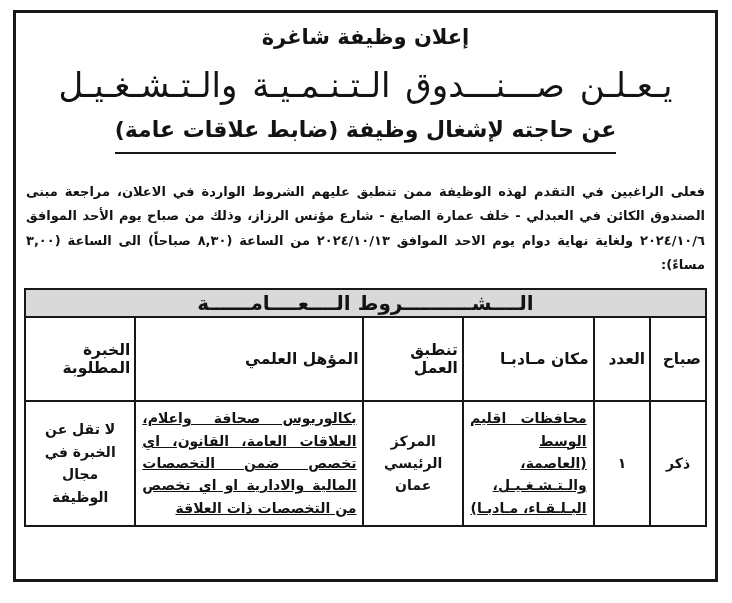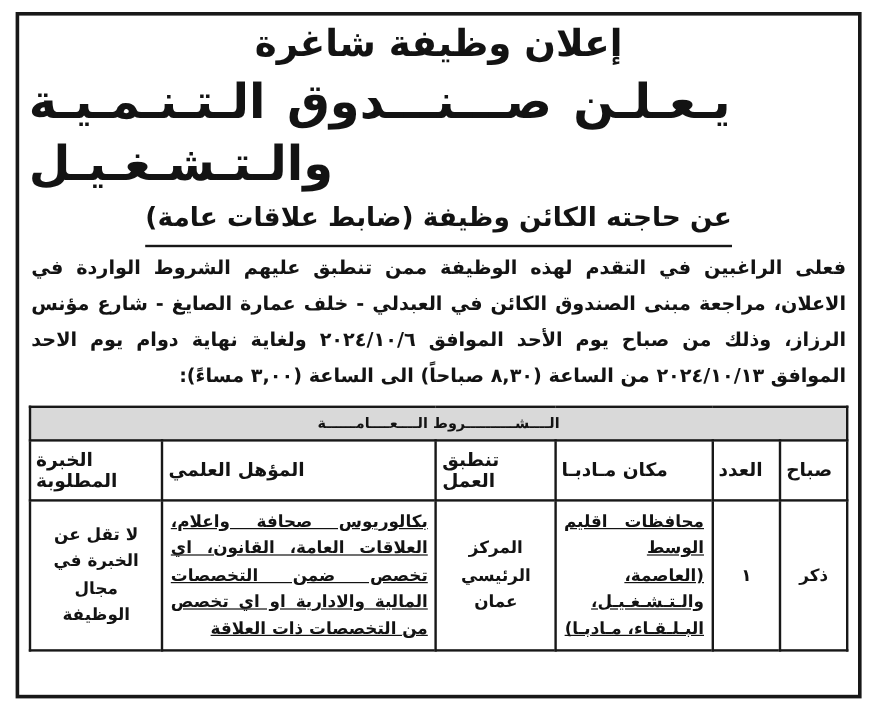--- a/index.html
+++ b/index.html
@@ -9,74 +9,74 @@
     font-family:"DejaVu Sans", sans-serif;
     overflow:hidden;
   }
   .page{
     position:absolute;left:13px;top:10px;width:705px;height:572px;
     box-sizing:border-box;border:3px solid #181818;
     padding:2px 8px 6px 8px;
     display:flex;flex-direction:column;
   }
   .title1{
-    text-align:center;font-weight:800;font-size:31px;line-height:44px;
+    text-align:center;font-weight:800;font-size:21px;line-height:44px;
     letter-spacing:0px;
   }
   .title2{
-    text-align:left;font-weight:700;font-size:40px;line-height:52px;
+    text-align:center;font-weight:400;font-size:34px;line-height:52px;
     word-spacing:4px;
   }
   .title3{
     text-align:center;font-weight:800;font-size:22px;line-height:34px;
     margin-top:2px;
   }
   .title3 .u{
     display:inline-block;border-bottom:2px solid #181818;padding-bottom:5px;
   }
   .bodytext{
-    margin:2px 2px 8px 2px;
-    font-size:16px;font-weight:700;line-height:1.88;
+    margin:26px 2px 8px 2px;
+    font-size:13px;font-weight:700;line-height:1.88;
     text-align:justify;text-align-last:right;
   }
   table.cond{
     width:100%;border-collapse:collapse;table-layout:fixed;
     margin:2px 0 0 0;
   }
   table.cond td, table.cond th{
     border:2px solid #181818;
     font-weight:700;
   }
   td.band{
     background:#d9d9d9;
-    text-align:center;font-size:12px;font-weight:800;
+    text-align:center;font-size:20px;font-weight:800;
     height:24px;padding:1px 4px;
   }
   tr.head th{
-    height:44px;font-size:15.5px;text-align:left;vertical-align:middle;
-    padding:2px 4px;background:#ffffff;margin-left:41px;
+    height:44px;font-size:15.5px;text-align:right;vertical-align:middle;
+    padding:19px 4px;background:#ffffff;margin-left:41px;
   }
   tr.data td{
     height:117px;font-size:14px;vertical-align:middle;
     padding:3px 6px;line-height:1.6;background:#ffffff;
   }
   td.c{text-align:center;}
   td.j{text-align:justify;text-decoration:underline;}
 </style>
 </head>
 <body>
 
 <div class="page">
 
   <div class="title1">إعلان وظيفة شاغرة</div>
 
   <div class="title2">يـعـلـن صـــنـــدوق الـتـنـمـيـة والـتـشـغـيـل</div>
 
   <div class="title3">
-    <span class="u">عن حاجته الكائن وظيفة (ضابط علاقات عامة)</span>
+    <span class="u">عن حاجته لإشغال وظيفة (ضابط علاقات عامة)</span>
   </div>
 
   <p class="bodytext">فعلى الراغبين في التقدم لهذه الوظيفة ممن تنطبق عليهم الشروط الواردة في الاعلان، مراجعة مبنى الصندوق الكائن في العبدلي - خلف عمارة الصايغ - شارع مؤنس الرزاز، وذلك من صباح يوم الأحد الموافق ٢٠٢٤/١٠/٦ ولغاية نهاية دوام يوم الاحد الموافق ٢٠٢٤/١٠/١٣ من الساعة (٨,٣٠ صباحاً) الى الساعة (٣,٠٠ مساءً):</p>
 
   <table class="cond">
     <colgroup>
       <col style="width:8.2%">
       <col style="width:8.3%">
       <col style="width:19.2%">
       <col style="width:14.6%">

